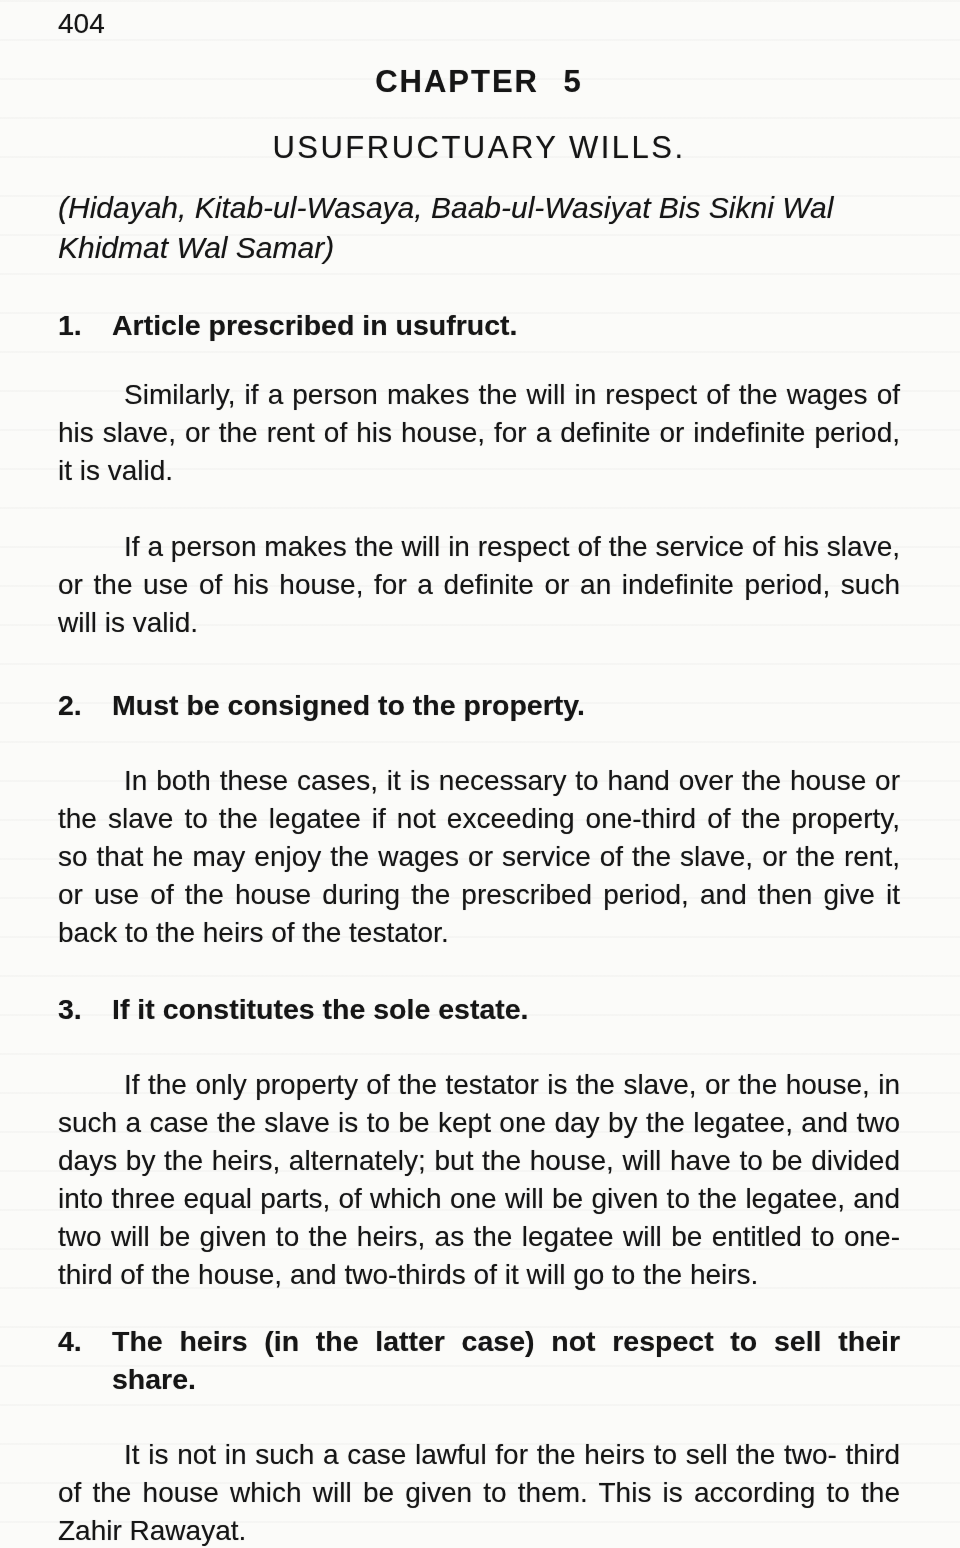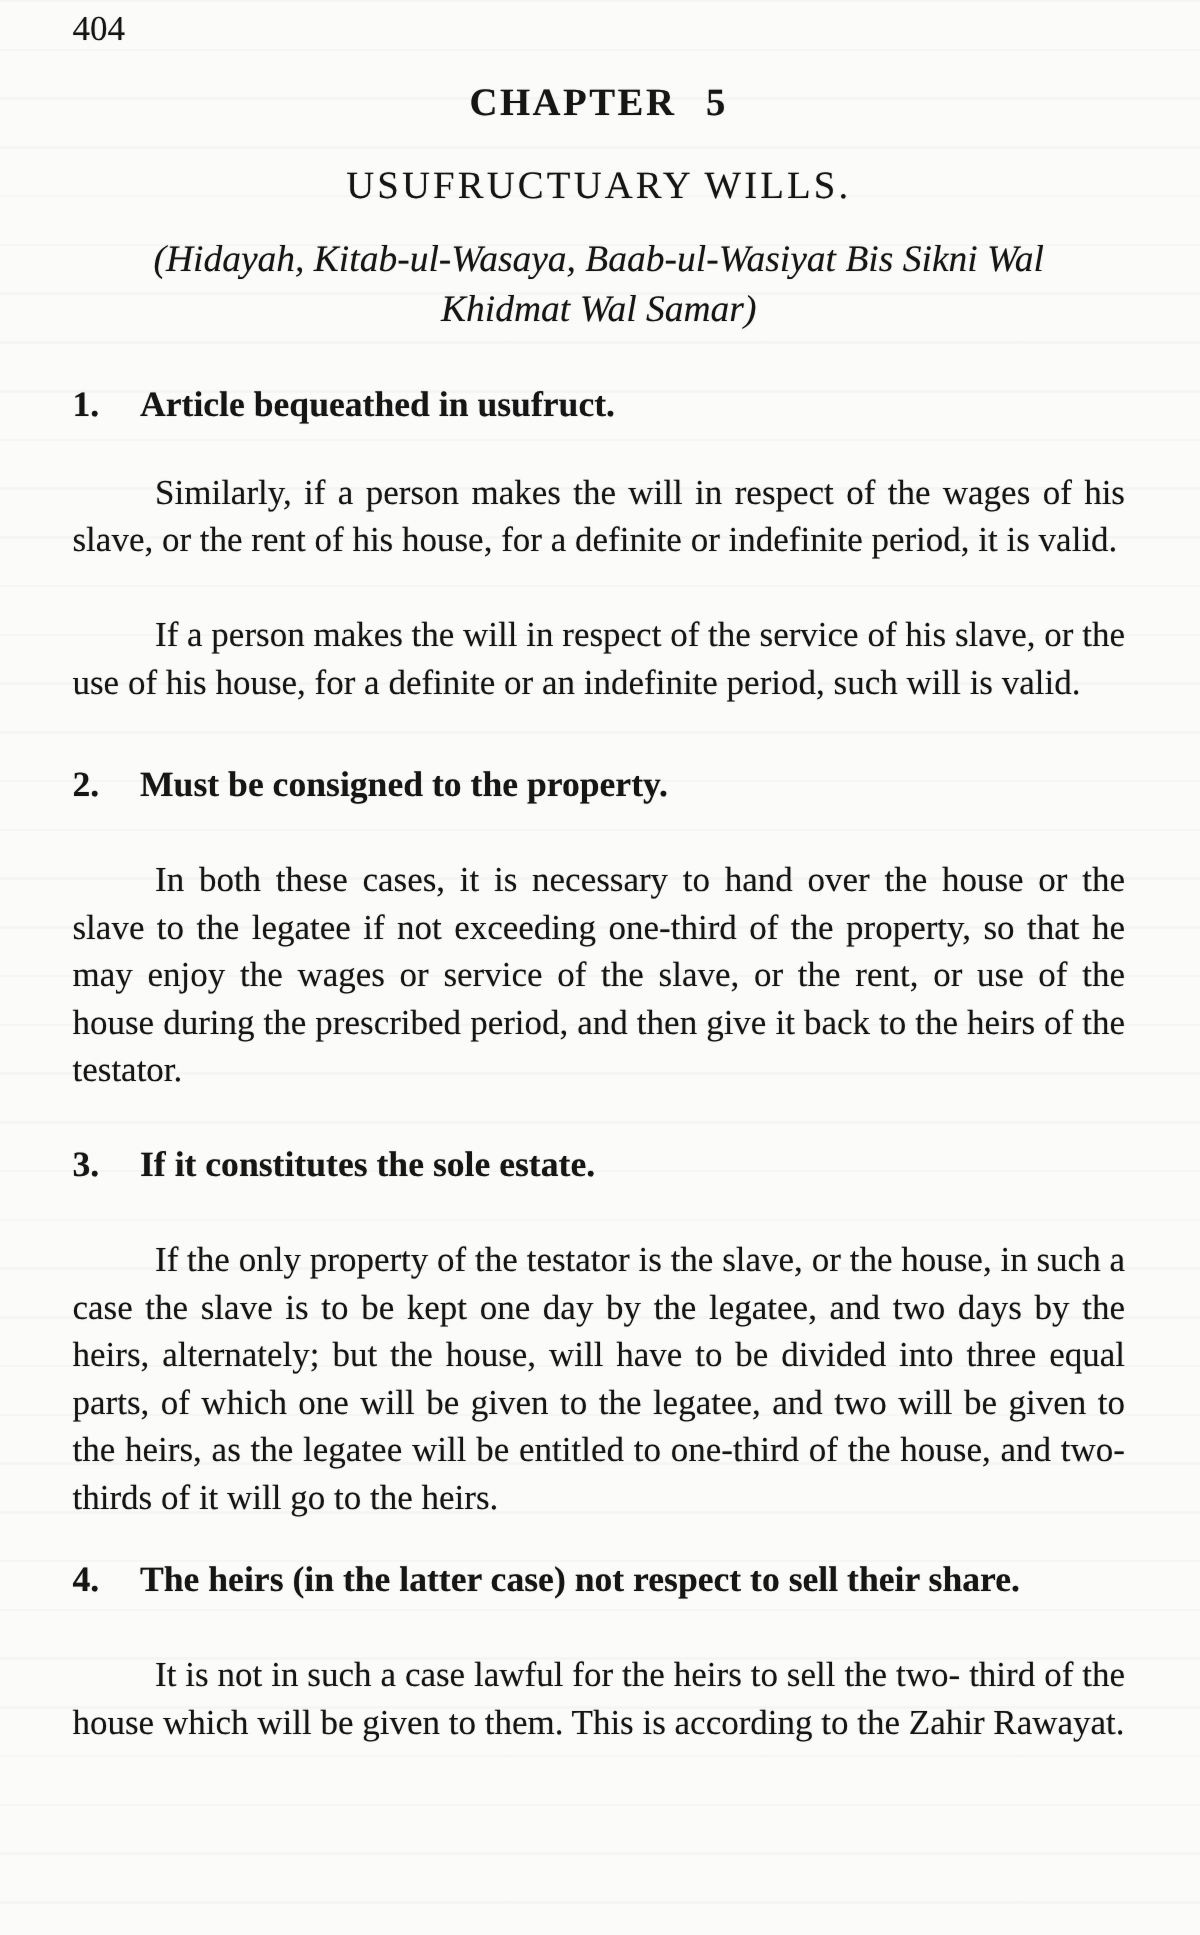--- a/index.html
+++ b/index.html
@@ -15,21 +15,21 @@
     background:
       repeating-linear-gradient(
         180deg,
         rgba(120,120,120,0.045) 0px,
         rgba(120,120,120,0.045) 2px,
         rgba(255,255,255,0) 2px,
         rgba(255,255,255,0) 39px
       ),
       #fbfbf9;
     color: #161616;
-    font-family: Liberation Serif, serif;
+    font-family: Liberation Sans, sans-serif;
     font-size: 28px;
     line-height: 38px;
     box-sizing: border-box;
     padding: 6px 60px 0 58px;
     overflow: hidden;
     text-shadow: 0 0 1px rgba(40,40,40,0.45);
   }
 
   .page-number {
     font-size: 28px;
@@ -49,21 +49,21 @@
   .book-title {
     margin-top: 26px;
     text-align: center;
     font-size: 31px;
     line-height: 40px;
     letter-spacing: 2.5px;
   }
 
   .citation {
     margin-top: 20px;
-    text-align: center;
+    text-align: left;
     font-style: italic;
     font-size: 30px;
     line-height: 40px;
   }
 
   .section-heading {
     display: flex;
     font-weight: bold;
     font-size: 28.5px;
     line-height: 38px;
@@ -98,21 +98,21 @@
 
   <div class="book-title">USUFRUCTUARY WILLS.</div>
 
   <div class="citation">
     <div>(Hidayah, Kitab-ul-Wasaya, Baab-ul-Wasiyat Bis Sikni Wal</div>
     <div>Khidmat Wal Samar)</div>
   </div>
 
   <div class="section-heading">
     <span class="sec-num">1.</span>
-    <span class="sec-title">Article bequeathed in usufruct.</span>
+    <span class="sec-title">Article prescribed in usufruct.</span>
   </div>
   <p class="body-para">Similarly, if a person makes the will in respect of the wages of his slave, or the rent of his house, for a definite or indefinite period, it is valid.</p>
   <p class="body-para mt-md">If a person makes the will in respect of the service of his slave, or the use of his house, for a definite or an indefinite period, such will is valid.</p>
 
   <div class="section-heading mt-lg">
     <span class="sec-num">2.</span>
     <span class="sec-title">Must be consigned to the property.</span>
   </div>
   <p class="body-para mt-md">In both these cases, it is necessary to hand over the house or the slave to the legatee if not exceeding one-third of the property, so that he may enjoy the wages or service of the slave, or the rent, or use of the house during the prescribed period, and then give it back to the heirs of the testator.</p>
 

